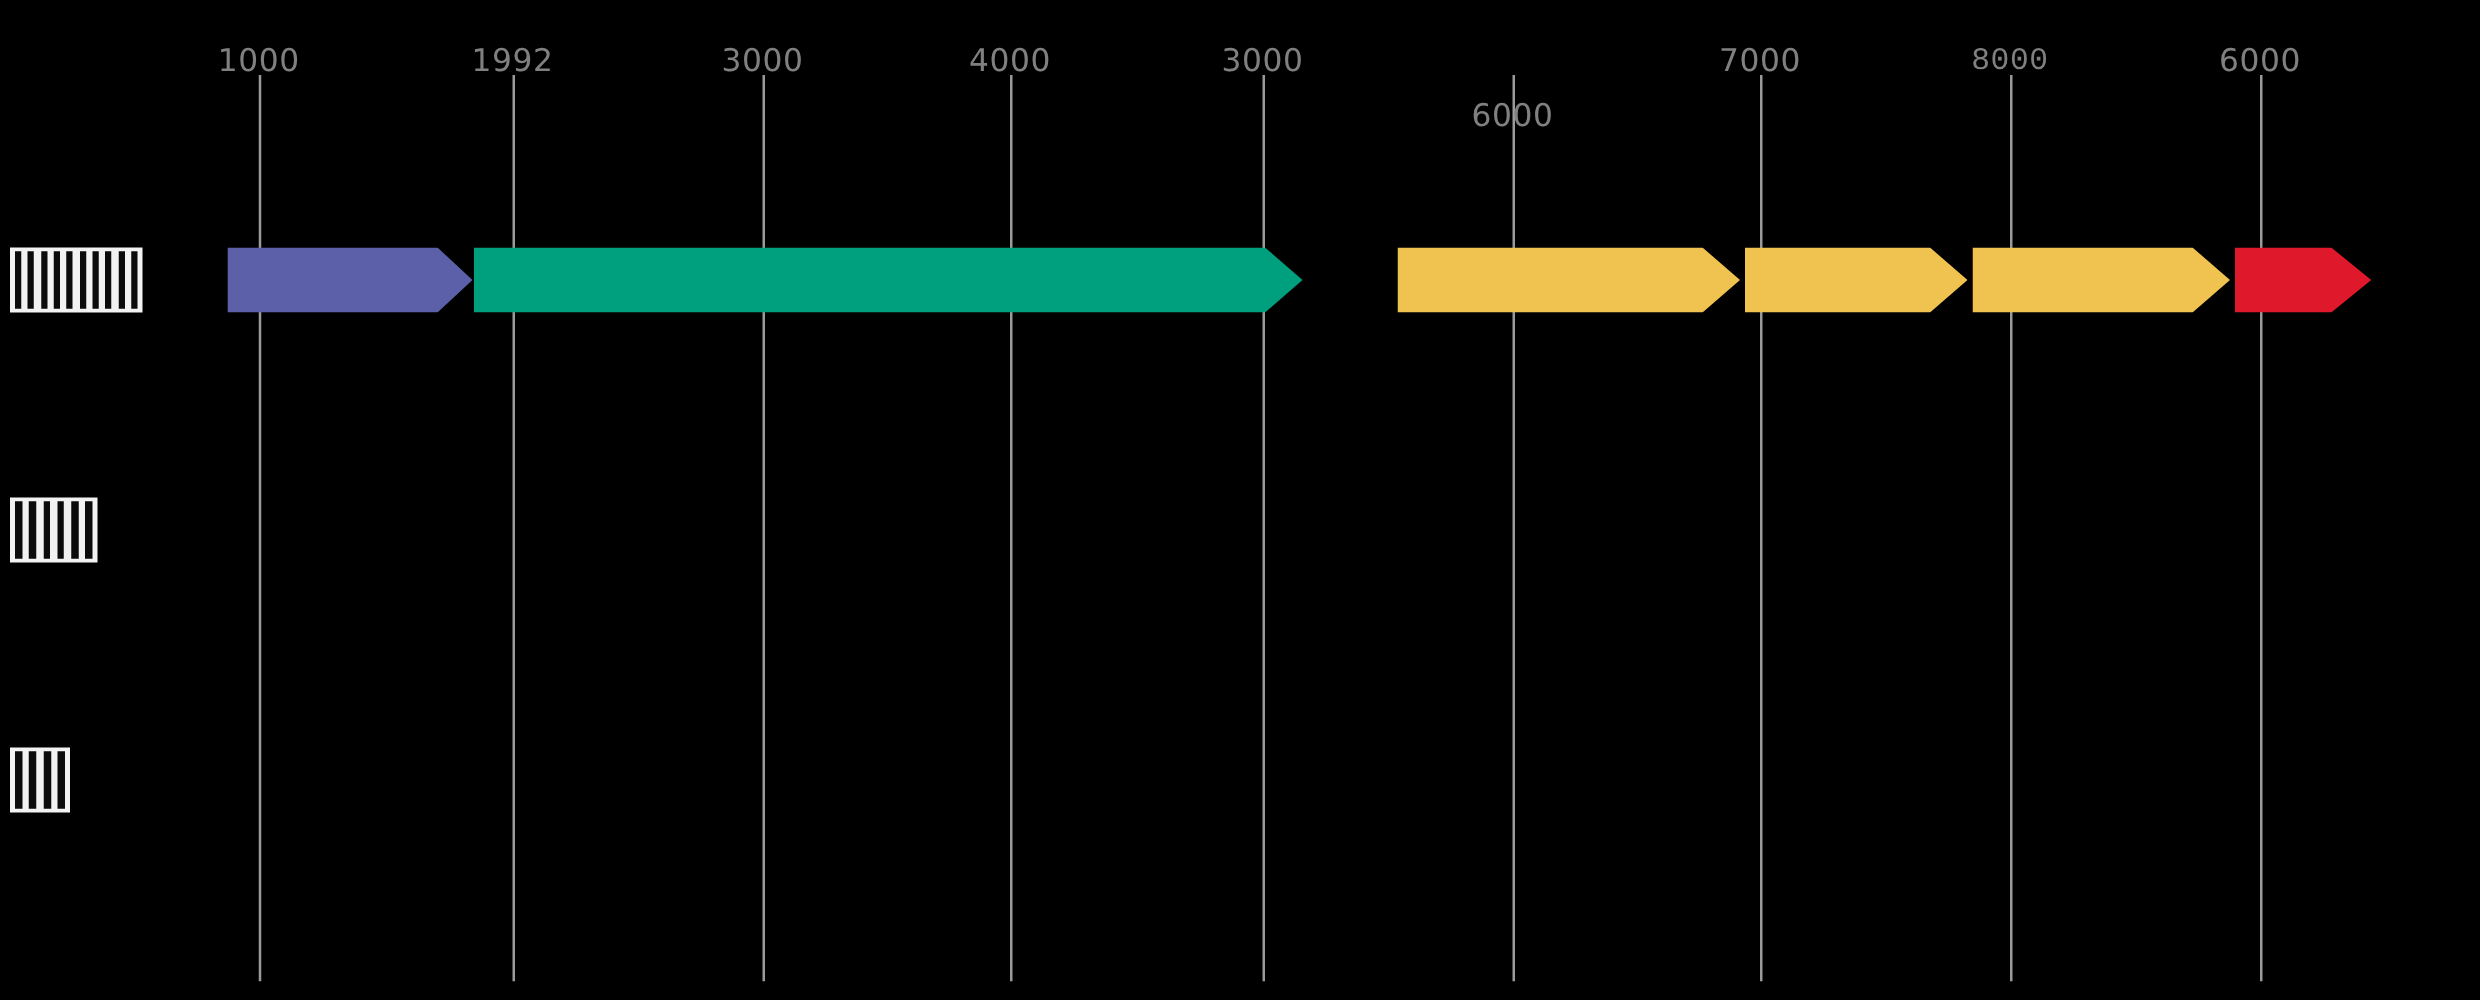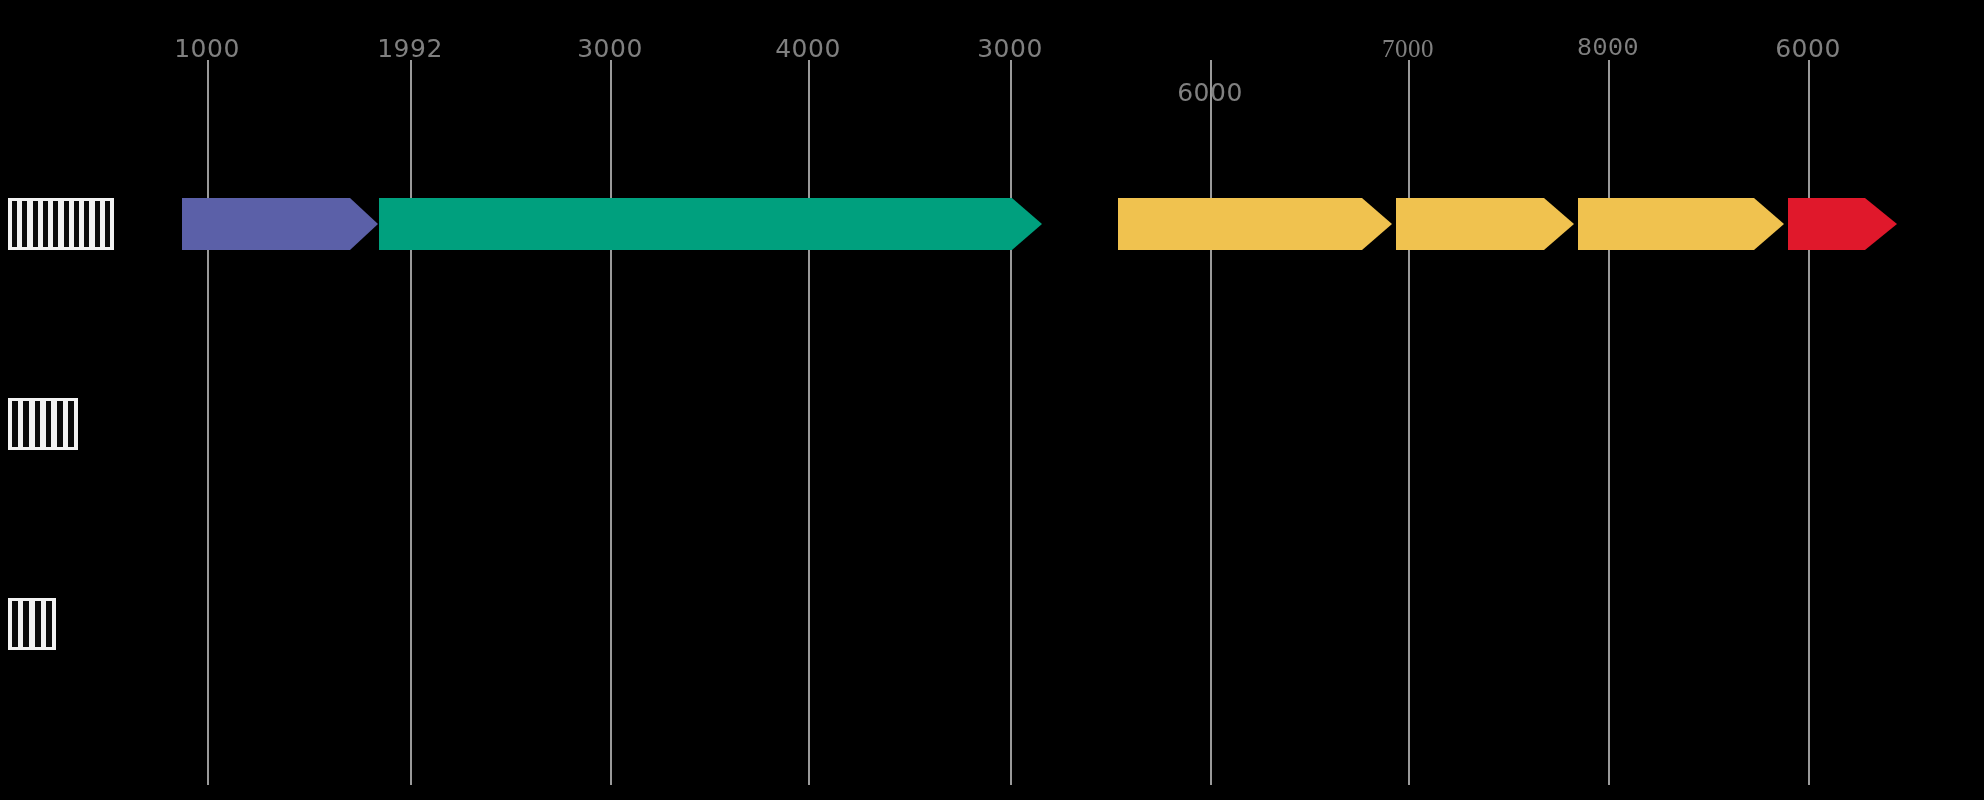--- a/index.html
+++ b/index.html
@@ -52,21 +52,21 @@
       <div class="gridline" style="left: 1608px; top: 60px; height: 725px;"></div>
       <div class="gridline" style="left: 1808px; top: 60px; height: 725px;"></div>
     </div>
   <div id="axis">
       <div class="axis-label" style="left: 207px; top: 36px;">1000</div>
       <div class="axis-label" style="left: 410px; top: 36px;">1992</div>
       <div class="axis-label" style="left: 610px; top: 36px;">3000</div>
       <div class="axis-label" style="left: 808px; top: 36px;">4000</div>
       <div class="axis-label" style="left: 1010px; top: 36px;">3000</div>
       <div class="axis-label" style="left: 1210px; top: 36px; margin-top: 44px;">6000</div>
-      <div class="axis-label" style="left: 1408px; top: 36px; font-family: Liberation Serif, serif;">7000</div>
+      <div class="axis-label" style="left: 1408px; top: 36px;">7000</div>
       <div class="axis-label" style="left: 1608px; top: 36px; font-family: Liberation Mono, monospace;">8000</div>
       <div class="axis-label" style="left: 1808px; top: 36px;">6000</div>
     </div>
   <div id="tracks">
       <div class="track-label" style="left: 8px; top: 198px; width: 106px; height: 52px;">
         <div class="bar" style="width: 5.15789px;"></div>
         <div class="gap" style="width: 5.15789px;"></div>
         <div class="bar" style="width: 5.15789px;"></div>
         <div class="gap" style="width: 5.15789px;"></div>
         <div class="bar" style="width: 5.15789px;"></div>

